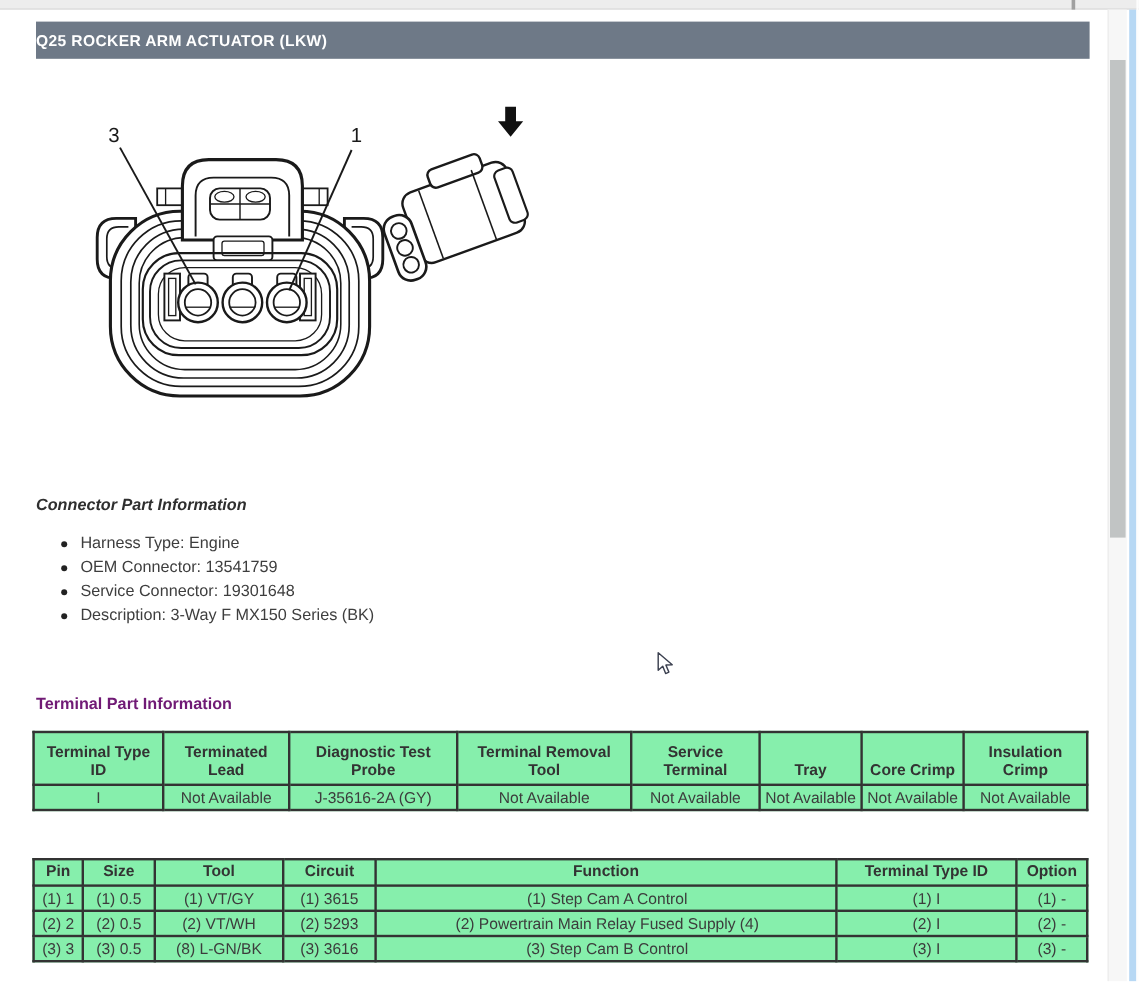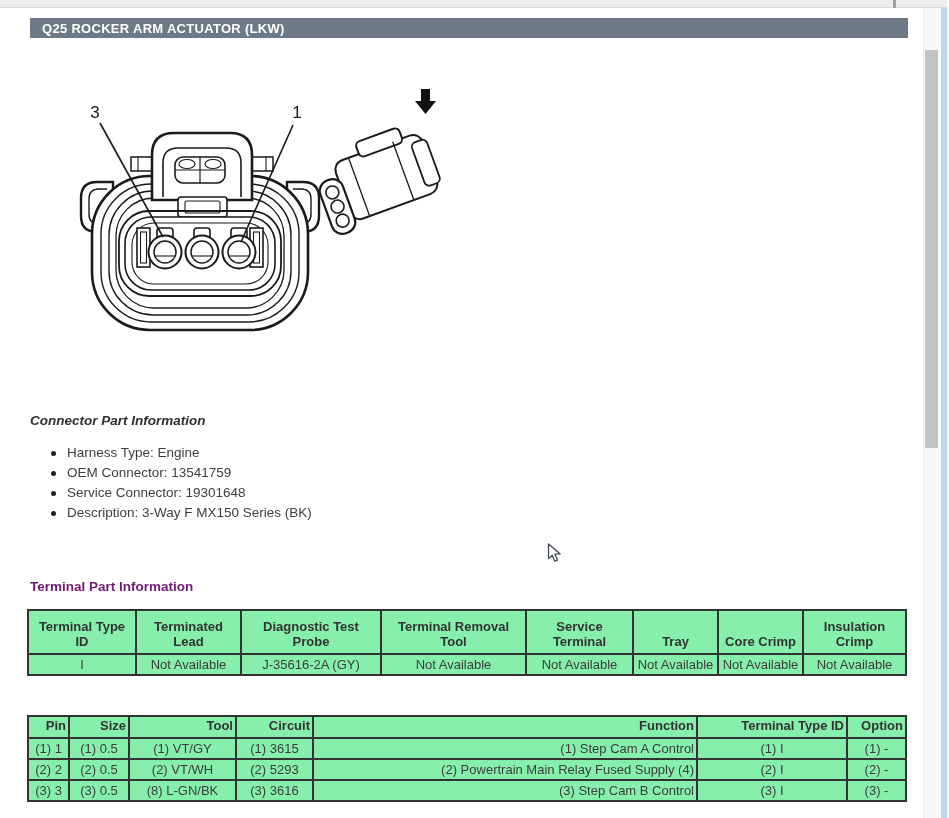--- a/index.html
+++ b/index.html
@@ -5,22 +5,22 @@
   * { margin:0; padding:0; box-sizing:border-box; }
   html,body { background:#fff; }
   .page {
     position:relative; width:949px; height:818px; background:#ffffff;
     font-family:"Liberation Sans", sans-serif; overflow:hidden; color:#3c3c3c;
   }
   .top-strip { position:absolute; left:0; top:0; width:949px; height:8px;
     background:#ededed; border-bottom:1px solid #d9d9d9; }
   .top-notch { position:absolute; left:893px; top:0; width:3px; height:8px; background:#a0a0a0; }
   .title-bar {
-    position:absolute; left:30px; top:18px; width:878px; height:20px;
-    display:flex; align-items:center; padding-left:12px;
+    position:absolute; left:30px; top:18px; width:878px; height:31px;
+    display:flex; align-items:center; 
     color:#ffffff; font-size:13px; font-weight:700; letter-spacing:.3px;
   }
   .diagram { position:absolute; left:55px; top:85px; }
   .dstroke { stroke:#1a1a1a; fill:none; }
   .dfill   { stroke:#1a1a1a; fill:#ffffff; }
   .section-heading {
     position:absolute; left:30px; top:413px;
     font-size:13.5px; font-weight:700; color:#2f2f2f;font-style:italic;
   }
   .bullets { position:absolute; left:30px; top:443px; list-style:none; }
@@ -36,23 +36,23 @@
     table-layout:fixed; width:878px; font-size:13px; color:#3c3c3c;
     background:#86efac; }
   table.grid th, table.grid td { border:2px solid #333; padding:1px 2px;
     text-align:center; overflow:hidden; white-space:normal; }
   table.grid th { font-weight:700; vertical-align:bottom; line-height:1.2;
     padding-bottom:3px; color:#333; }
   table.t1 { top:609px; }
   table.t1 th { height:44px; }
   table.t1 td { height:21px; }
   table.t2 { top:715px; }
-  table.t2 th { height:21px; vertical-align:middle;text-align:right; }
+  table.t2 th { height:21px; vertical-align:middle; }
   table.t2 td { height:21px; white-space:nowrap; }
-  table.t2 td.left { text-align:right; padding-left:4px; }
+  table.t2 td.left { text-align:center; padding-left:4px; }
   .scroll-track { position:absolute; left:923px; top:8px; width:16px; height:810px;
     background:#f7f7f7; border-left:1px solid #ececec; }
   .scroll-thumb { position:absolute; left:925px; top:50px; width:13px; height:398px;
     background:#c1c4c4; }
   .edge-strip { position:absolute; left:941px; top:8px; width:6px; height:810px;
     background:#b7d8f4; }
   .edge-white { position:absolute; left:947px; top:0; width:2px; height:818px; background:#fdfdfd; }
   .cursor { position:absolute; left:547px; top:543px; }
 </style>
 </head>

